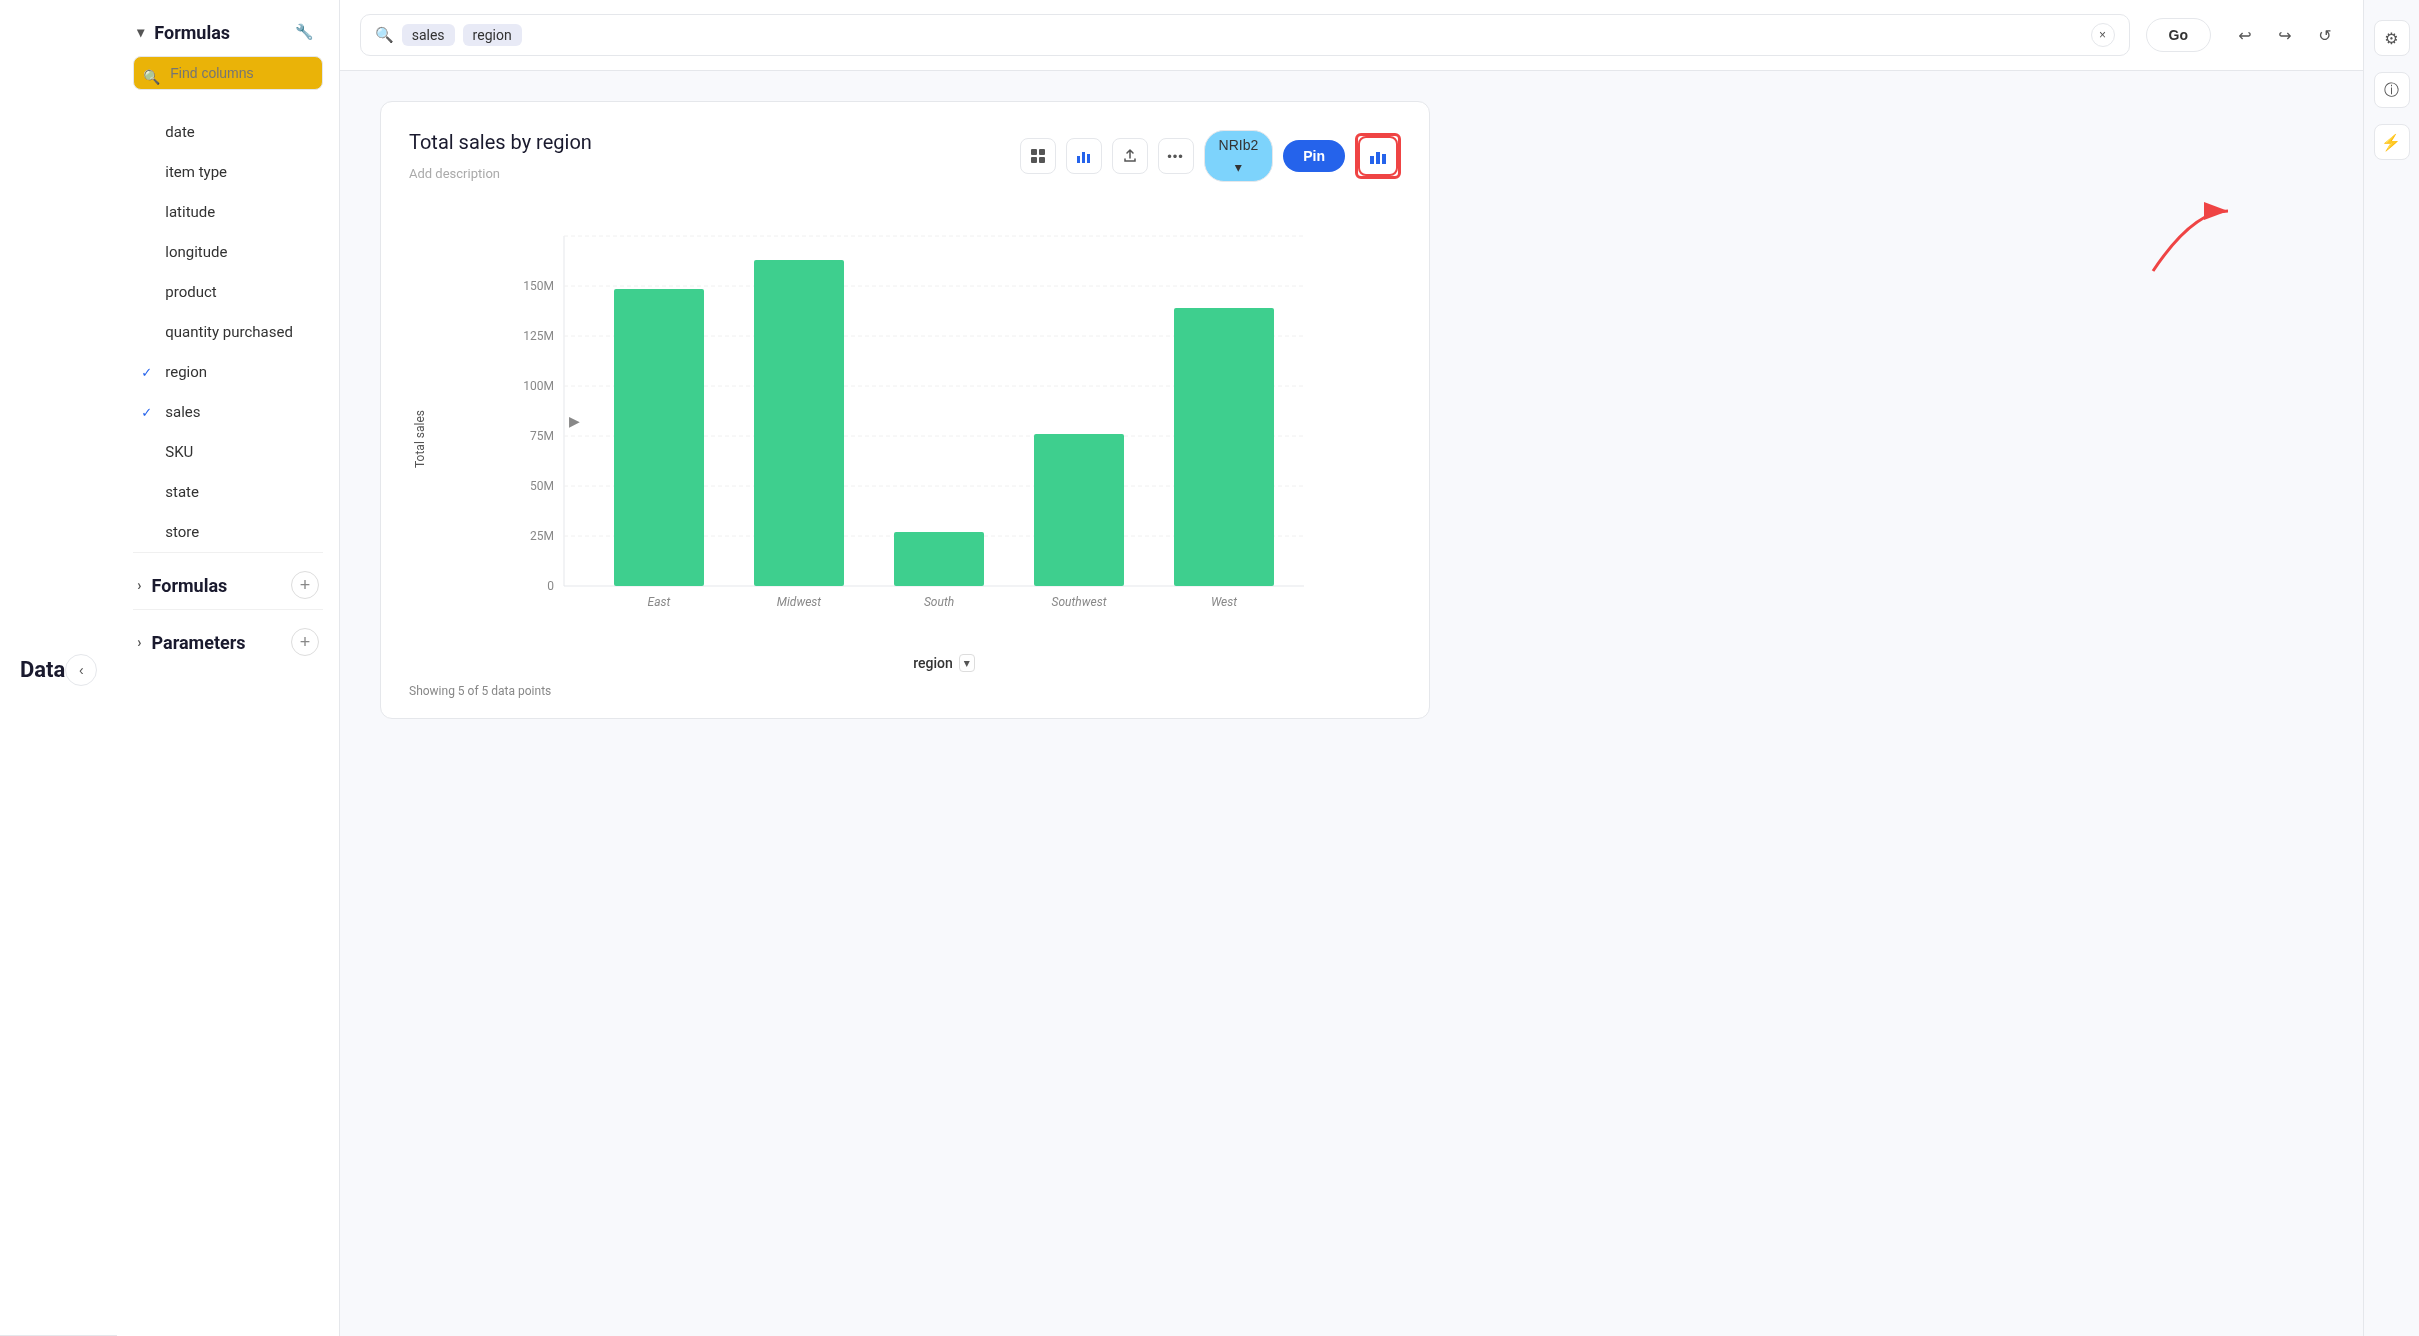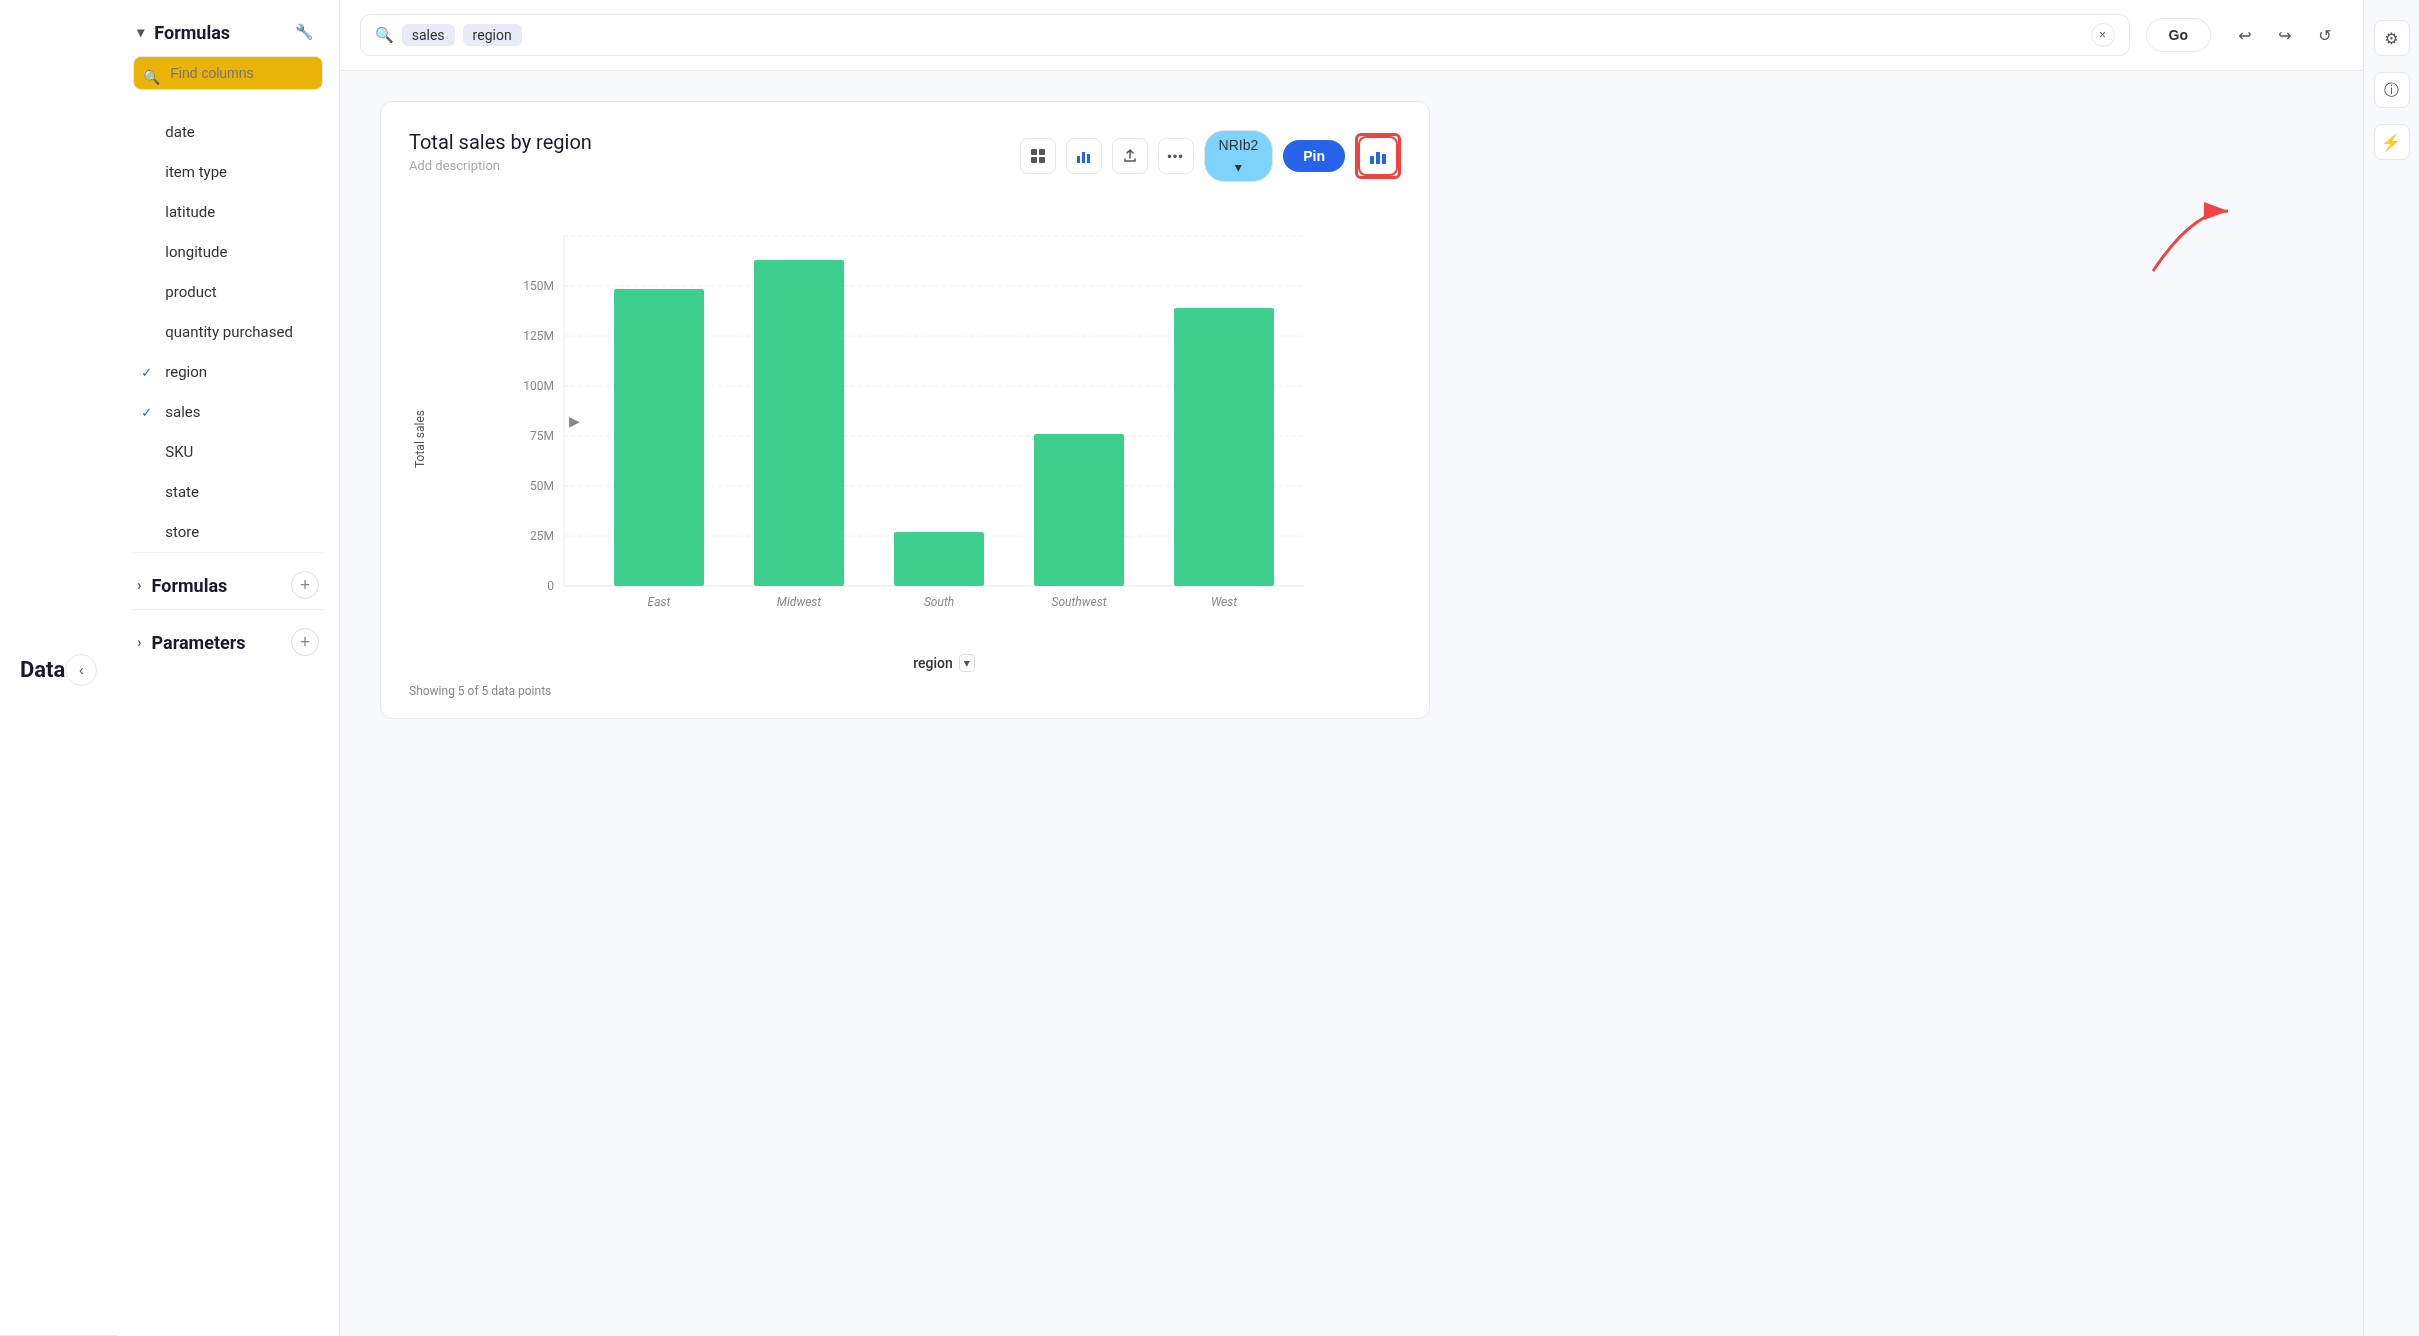--- a/index.html
+++ b/index.html
@@ -275,21 +275,21 @@
 
     .chart-title {
       font-size: 20px;
       font-weight: 400;
       color: #1a1a2e;
     }
 
     .chart-subtitle {
       font-size: 13px;
       color: #aaa;
-      margin-top: 4px;
+      margin-top: 12px;
     }
 
     .chart-controls {
       display: flex;
       align-items: center;
       gap: 10px;
     }
 
     .ctrl-btn {
       width: 36px;

